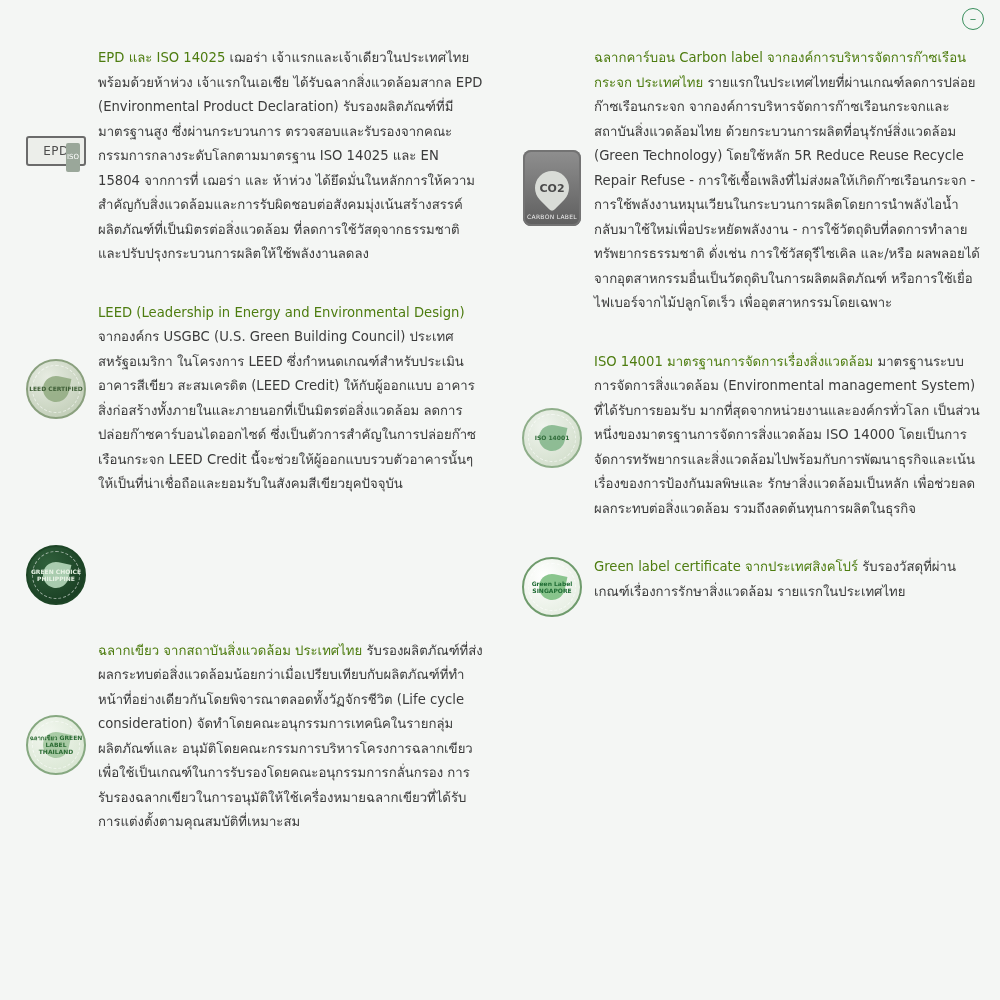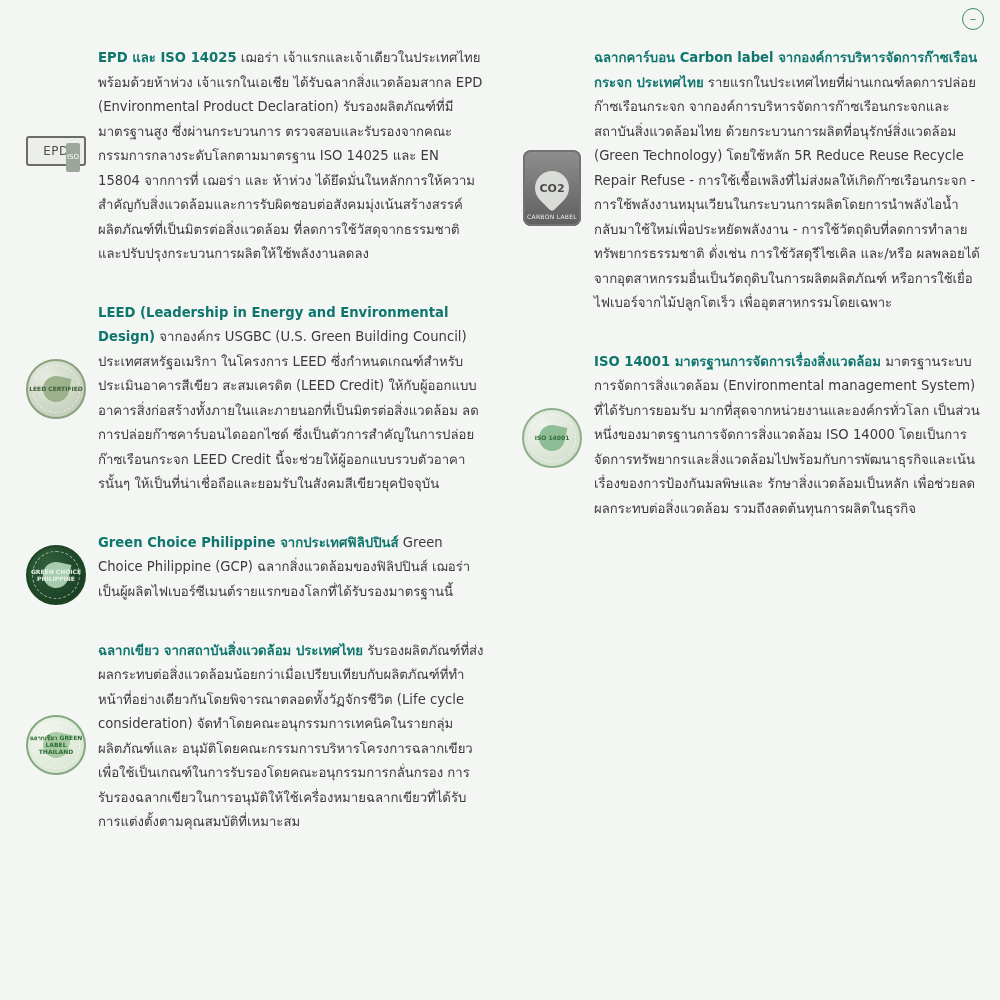--- a/index.html
+++ b/index.html
@@ -63,21 +63,21 @@
     display: flex;
     justify-content: center;
     align-items: flex-start;
   }
   .text-cell {
     flex: 1 1 auto;
     font-size: 13.2px;
     line-height: 24.5px;
     color: #3b3b3b;
   }
-  .text-cell b { font-weight: bold; color: #0f766e; }
+  .text-cell b { font-weight: normal; color: #4d7c0f; }
 
   
   .badge-pad-90  { padding-top: 90px; }
   .badge-pad-100 { padding-top: 104px; }
   .badge-pad-60  { padding-top: 58px; }
   .badge-pad-0   { padding-top: 2px; }
   .badge-pad-12  { padding-top: 14px; }
   .badge-pad-75  { padding-top: 76px; }
 
   
@@ -212,23 +212,20 @@
       </div>
 
       <div class="entry">
         <div class="badge-cell badge-pad-12">
           <div class="seal seal-gcp">
             <div class="ring"></div>
             <div class="leaf"></div>
             <div class="inner-text">GREEN CHOICE PHILIPPINE</div>
           </div>
         </div>
-        <div class="text-cell">
-          <b>Green Choice Philippine จากประเทศฟิลิปปินส์</b><span> Green Choice Philippine (GCP) ฉลากสิ่งแวดล้อมของฟิลิปปินส์ เฌอร่าเป็นผู้ผลิตไฟเบอร์ซีเมนต์รายแรกของโลกที่ได้รับรองมาตรฐานนี้</span>
-        </div>
       </div>
 
       <div class="entry">
         <div class="badge-cell badge-pad-75">
           <div class="seal seal-thai-green">
             <div class="ring"></div>
             <div class="leaf"></div>
             <div class="inner-text">ฉลากเขียว GREEN LABEL THAILAND</div>
           </div>
         </div>
@@ -261,16 +258,28 @@
             <div class="ring"></div>
             <div class="leaf"></div>
             <div class="inner-text">ISO 14001</div>
           </div>
         </div>
         <div class="text-cell">
           <b>ISO 14001 มาตรฐานการจัดการเรื่องสิ่งแวดล้อม</b><span> มาตรฐานระบบการจัดการสิ่งแวดล้อม (Environmental management System) ที่ได้รับการยอมรับ มากที่สุดจากหน่วยงานและองค์กรทั่วโลก เป็นส่วนหนึ่งของมาตรฐานการจัดการสิ่งแวดล้อม ISO 14000 โดยเป็นการจัดการทรัพยากรและสิ่งแวดล้อมไปพร้อมกับการพัฒนาธุรกิจและเน้นเรื่องของการป้องกันมลพิษและ รักษาสิ่งแวดล้อมเป็นหลัก เพื่อช่วยลดผลกระทบต่อสิ่งแวดล้อม รวมถึงลดต้นทุนการผลิตในธุรกิจ</span>
         </div>
       </div>
 
+      <div class="entry">
+        <div class="badge-cell badge-pad-0">
+          <div class="seal seal-green-label">
+            <div class="ring"></div>
+            <div class="leaf"></div>
+            <div class="inner-text">Green Label SINGAPORE</div>
+          </div>
+        </div>
+        <div class="text-cell">
+          <b>Green label certificate จากประเทศสิงคโปร์</b><span> รับรองวัสดุที่ผ่านเกณฑ์เรื่องการรักษาสิ่งแวดล้อม รายแรกในประเทศไทย</span>
+        </div>
+      </div>
 
     </div>
   </div>
 </div>
 
 </body></html>

